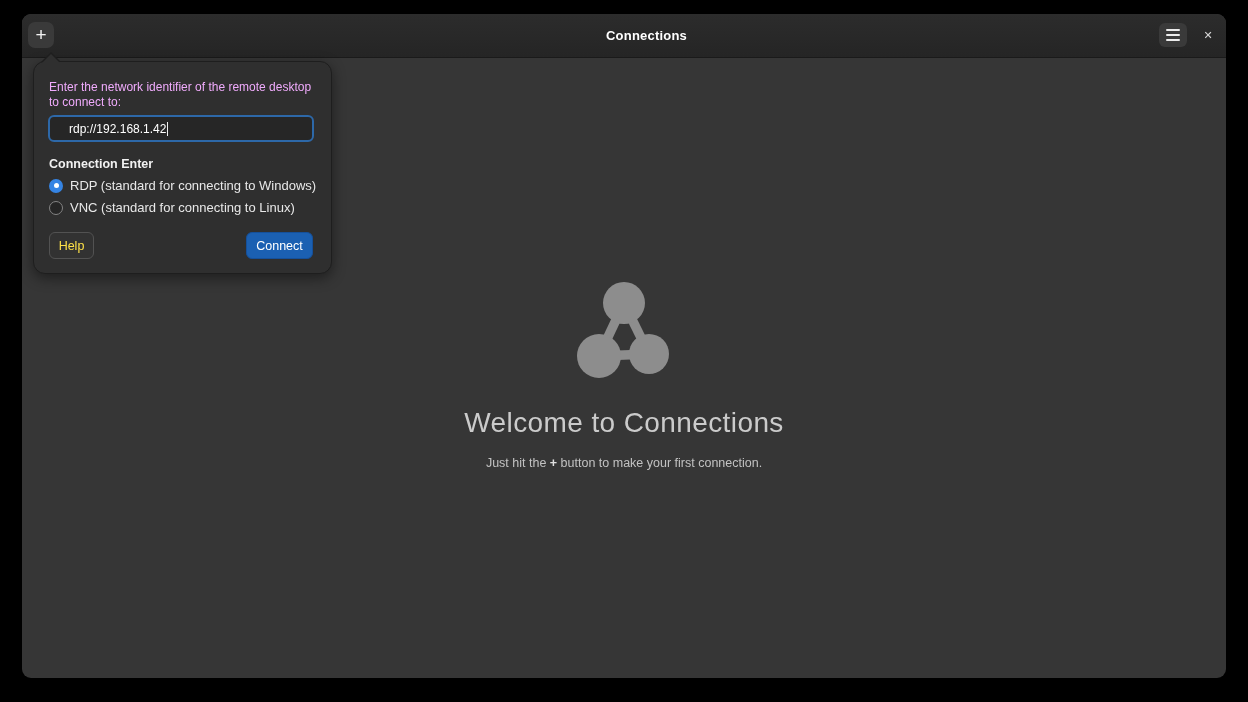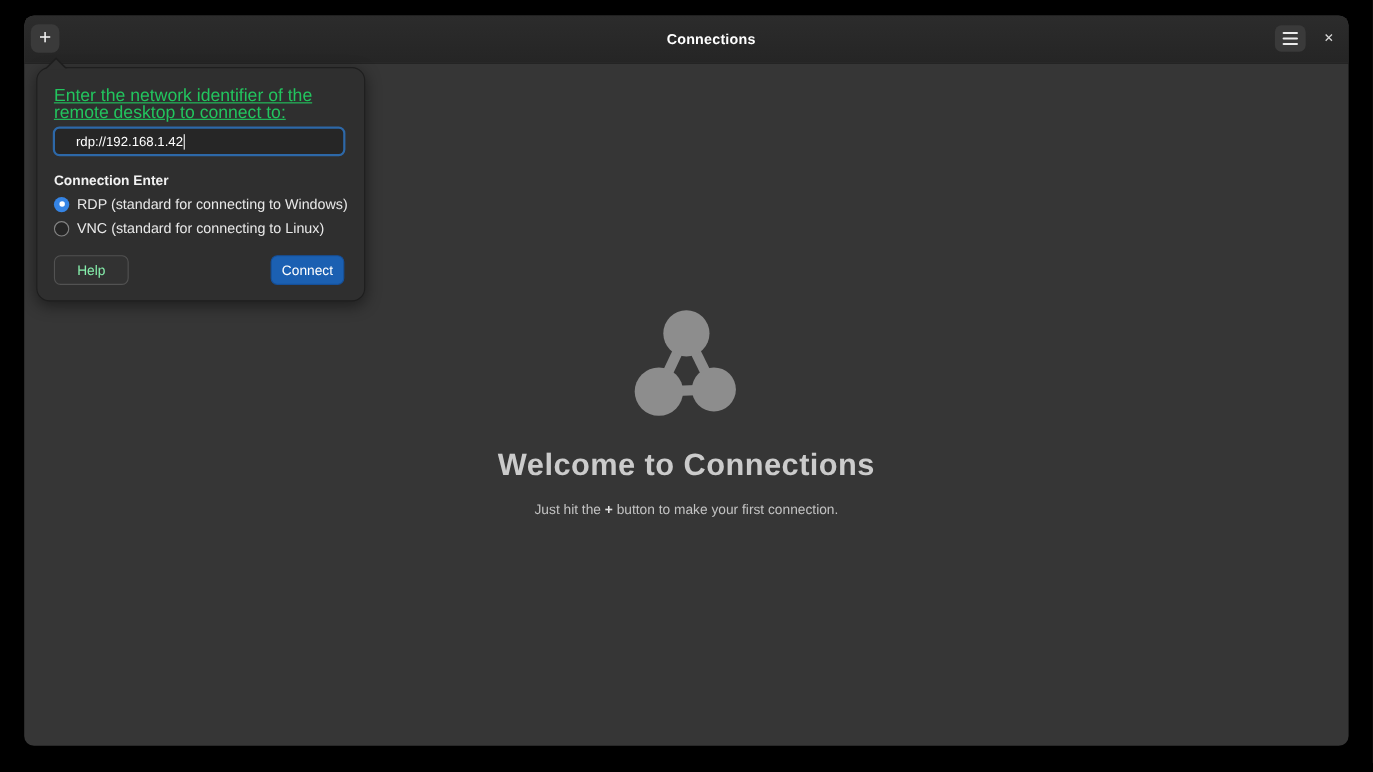--- a/index.html
+++ b/index.html
@@ -47,21 +47,21 @@
     border-left:10px solid transparent;border-right:10px solid transparent;
     border-bottom:10px solid #1e1e1e;
   }
   .popover .arrow-inner{
     position:absolute;top:-8px;left:8px;width:0;height:0;
     border-left:9px solid transparent;border-right:9px solid transparent;
     border-bottom:9px solid #2f2f2f;
   }
   .prompt{
     position:absolute;left:15px;top:18px;width:270px;
-    color:#22c55e;font-size:16px;line-height:15px;text-decoration:underline;
+    color:#f0abfc;font-size:12px;line-height:15px;
   }
   .entry{
     position:absolute;left:14px;top:53px;width:266px;height:27px;
     box-sizing:border-box;background:#262626;
     border:2px solid #2d68a8;border-radius:6px;
     display:flex;align-items:center;padding-left:7px;cursor:text;
   }
   .entry .val{color:#ffffff;font-size:12px;padding-left:12px;}
   .caret{width:1px;height:14px;background:#f0f0f0;margin-left:1px;animation:blink 1.1s steps(1) infinite;}
   @keyframes blink{50%{opacity:0;}}
@@ -80,29 +80,29 @@
   }
   .radio.checked{background:#3584e4;}
   .radio.checked .dot{width:5px;height:5px;border-radius:50%;background:#ffffff;}
   .radio.unchecked{background:#262626;border:1.5px solid #848484;}
   .radio-row .lbl{color:#e8e8e8;font-size:13px;white-space:nowrap;}
   .pop-btn{
     position:absolute;top:170px;height:27px;box-sizing:border-box;
     display:flex;align-items:center;justify-content:center;
     font-size:12.5px;border-radius:6px;cursor:pointer;
   }
-  .help-btn{left:15px;width:68px;background:#323232;border:1px solid #525252;color:#86efac;}
+  .help-btn{left:15px;width:45px;background:#323232;border:1px solid #525252;color:#fde047;}
   .connect-btn{right:18px;width:67px;background:#1b60b2;border:1px solid #15509a;color:#ffffff;}
   
   .empty-state{
     position:absolute;left:0;top:263px;width:1204px;text-align:center;
   }
   .app-icon{display:block;margin:0 auto;}
   .welcome-title{
-    margin-top:26px;color:#cbcbcb;font-size:28px;font-weight:700;letter-spacing:.4px;
+    margin-top:26px;color:#cbcbcb;font-size:28px;font-weight:400;letter-spacing:.4px;
   }
   .welcome-sub{
     margin-top:16px;color:#c2c2c2;font-size:12.5px;line-height:16px;
   }
   .welcome-sub .plus{font-weight:bold;color:#e0e0e0;}
 </style>
 </head>
 <body>
 
 <div class="window">

